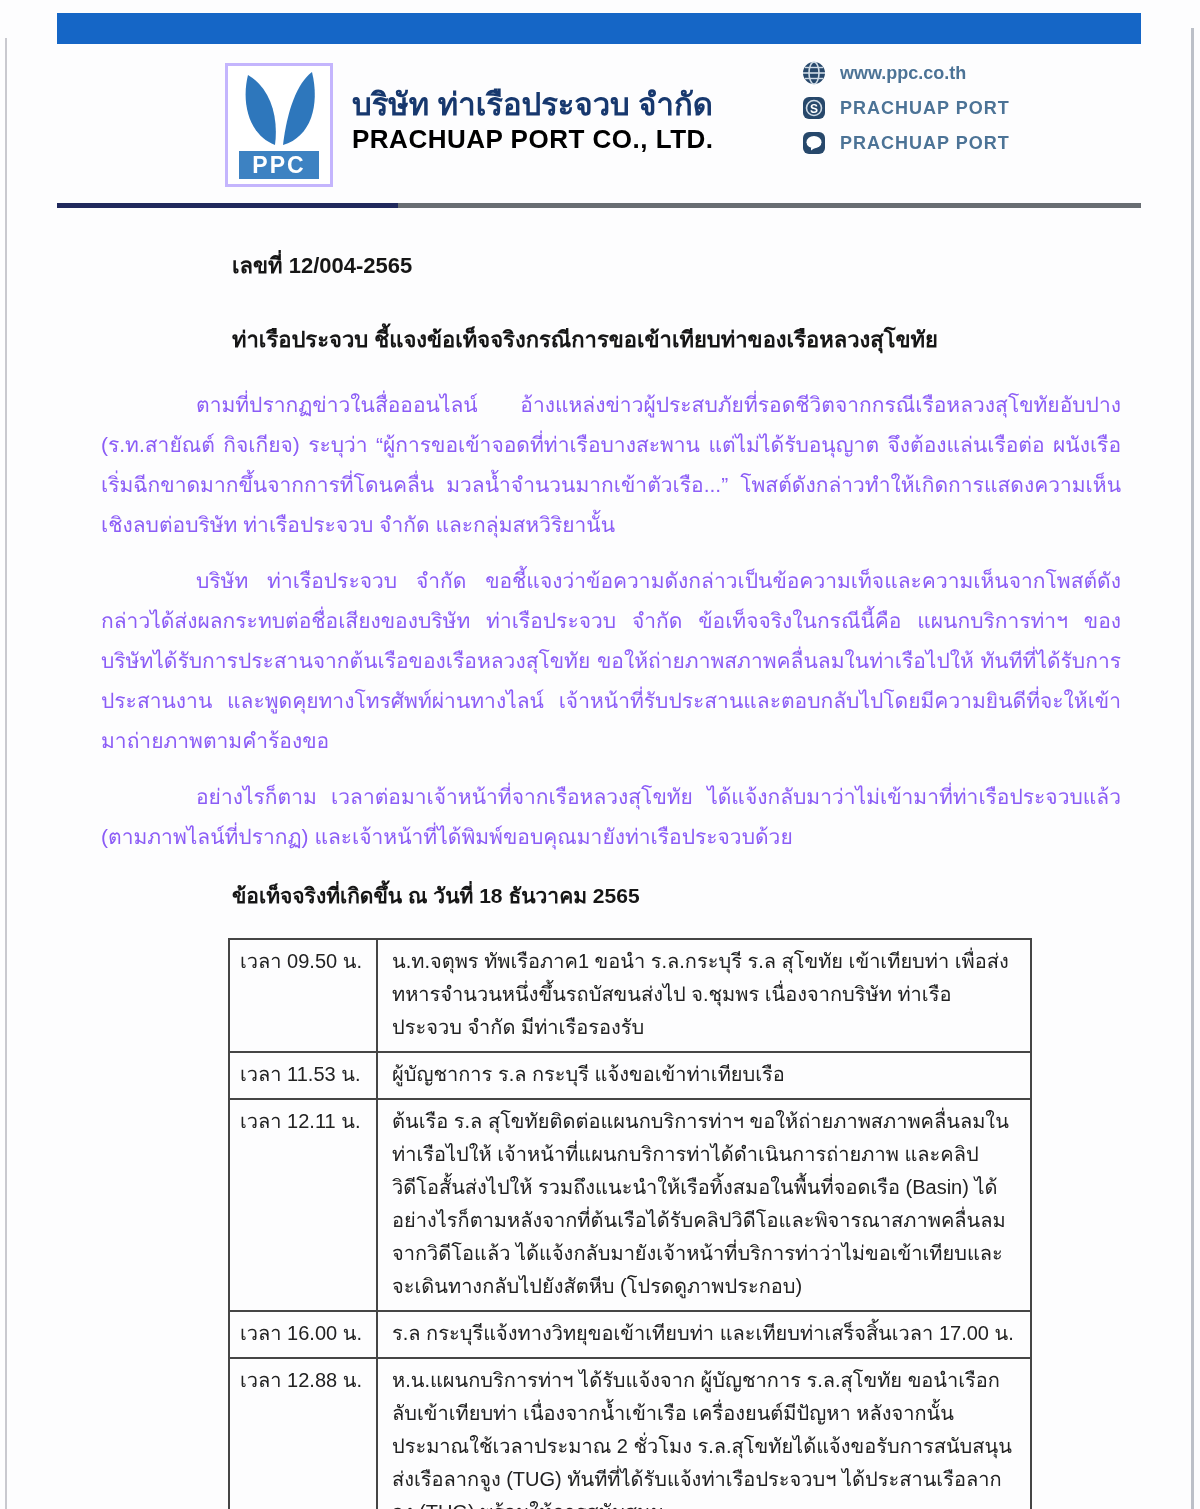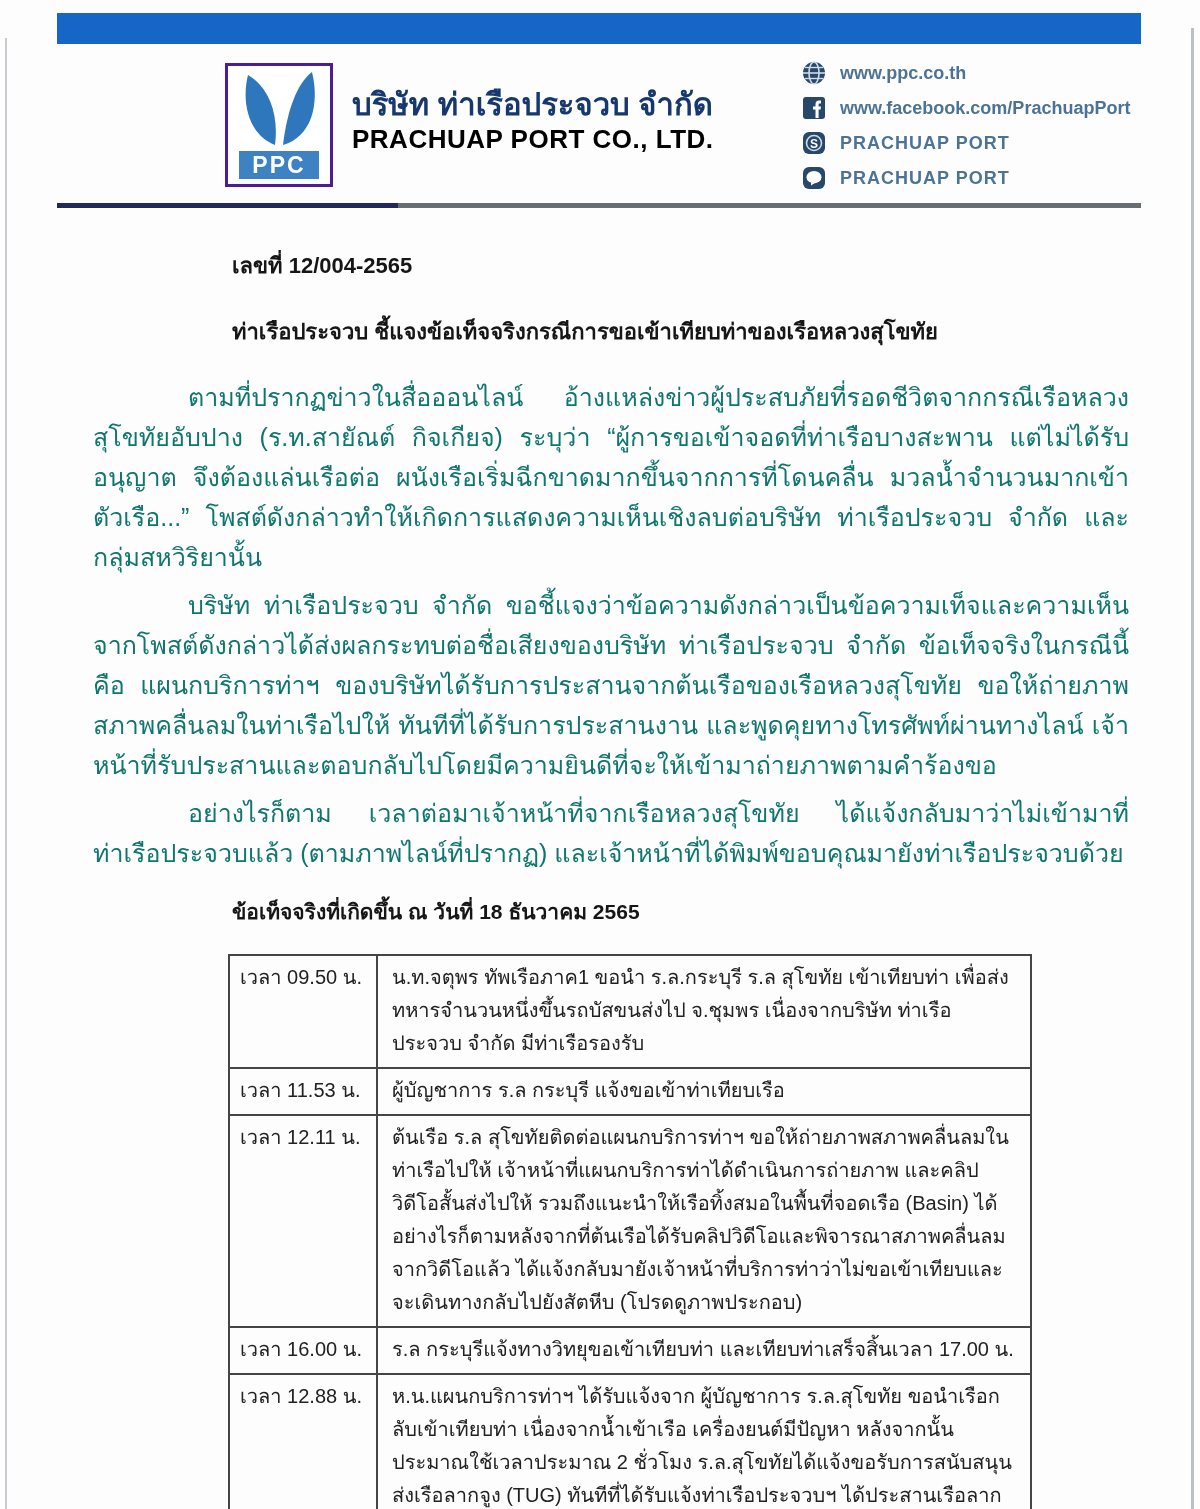--- a/index.html
+++ b/index.html
@@ -26,21 +26,21 @@
   }
 
   
   .header {
     position:absolute; left:0; top:60px; width:1200px; height:135px;
   }
   .logo-box {
     position:absolute; left:225px; top:3px;
     width:108px; height:124px;
     background:#ffffff;
-    border:3px solid #4c1d95;
+    border:3px solid #c4b5fd;
     display:flex; align-items:center; justify-content:center;
   }
   .names { position:absolute; left:352px; top:26px; }
   .name-th { font-size:31px; font-weight:bold; color:#17386e; line-height:1.2; }
   .name-en { font-size:26px; font-weight:bold; color:#000000; line-height:1.25; letter-spacing:0.5px; }
 
   .contacts { position:absolute; left:802px; top:0px; }
   .contact-row { display:flex; align-items:center; margin-bottom:9px; height:26px; }
   .contact-icon { width:24px; height:24px; flex:0 0 24px; margin-right:14px; }
   .contact-label { font-size:18px; color:#4c7396; font-weight:600; }
@@ -49,25 +49,25 @@
   
   .divider {
     position:absolute; left:57px; top:203px;
     width:1084px; height:5px;
     background:linear-gradient(to right, #20295c 0%, #20295c 31.5%, #686d72 31.5%, #686d72 100%);
   }
 
   
   .doc { position:absolute; left:0; top:240px; width:949px; }
   .ref-no   { margin:8px 0 0 232px; font-size:22px; font-weight:bold; color:#161616; }
-  .doc-title{ margin:31px 0 0 232px; font-size:22px; font-weight:bold; color:#161616; }
+  .doc-title{ margin:39px 0 0 232px; font-size:22px; font-weight:bold; color:#161616; }
   .paras { margin:28px 85px 0 85px; width:1052px; }
   .paras p {
-    margin:8px; font-size:25px; line-height:40px;
-    text-align:justify; text-indent:95px; color:#0f766e;
+    margin:16px; font-size:21px; line-height:40px;
+    text-align:justify; text-indent:95px; color:#8b5cf6;
   }
   .facts-heading { margin:22px 0 0 232px; font-size:21px; font-weight:600; color:#161616; }
 
   table.timeline {
     margin:26px 0 0 228px;
     width:804px;
     border-collapse:collapse;
     table-layout:fixed;
   }
   table.timeline td {
@@ -112,27 +112,20 @@
         <svg class="contact-icon" viewBox="0 0 24 24">
           <circle cx="12" cy="12" r="11" fill="#27486b"></circle>
           <ellipse cx="12" cy="12" rx="5" ry="11" fill="none" stroke="#cfdbe6" stroke-width="1.6"></ellipse>
           <line x1="1" y1="12" x2="23" y2="12" stroke="#cfdbe6" stroke-width="1.6"></line>
           <line x1="3" y1="6.5" x2="21" y2="6.5" stroke="#cfdbe6" stroke-width="1.4"></line>
           <line x1="3" y1="17.5" x2="21" y2="17.5" stroke="#cfdbe6" stroke-width="1.4"></line>
         </svg>
         <span class="contact-label">www.ppc.co.th</span>
       </div>
 
-      <div class="contact-row">
-        <svg class="contact-icon" viewBox="0 0 24 24">
-          <rect x="1" y="1" width="22" height="22" rx="3" fill="#27486b"></rect>
-          <path d="M13.5 22 L13.5 13.5 L11 13.5 L11 10.5 L13.5 10.5 L13.5 8.2 C13.5 5.9 14.9 4.6 17 4.6 L19 4.6 L19 7.4 L17.6 7.4 C16.8 7.4 16.6 7.8 16.6 8.6 L16.6 10.5 L19 10.5 L18.6 13.5 L16.6 13.5 L16.6 22 Z" fill="#ffffff"></path>
-        </svg>
-        <span class="contact-label">www.facebook.com/PrachuapPort</span>
-      </div>
 
       <div class="contact-row">
         <svg class="contact-icon" viewBox="0 0 24 24">
           <rect x="1" y="1" width="22" height="22" rx="6" fill="#27486b"></rect>
           <circle cx="12" cy="12" r="7.5" fill="none" stroke="#cfdbe6" stroke-width="1.6"></circle>
           <text x="12" y="16.5" text-anchor="middle" font-family="Liberation Sans, sans-serif" font-size="12" font-weight="bold" fill="#ffffff">S</text>
         </svg>
         <span class="contact-label caps">PRACHUAP PORT</span>
       </div>
 

